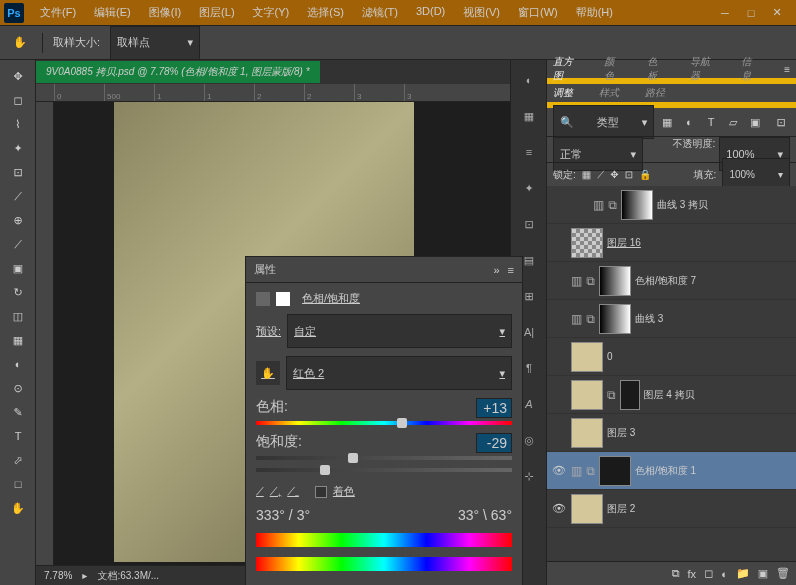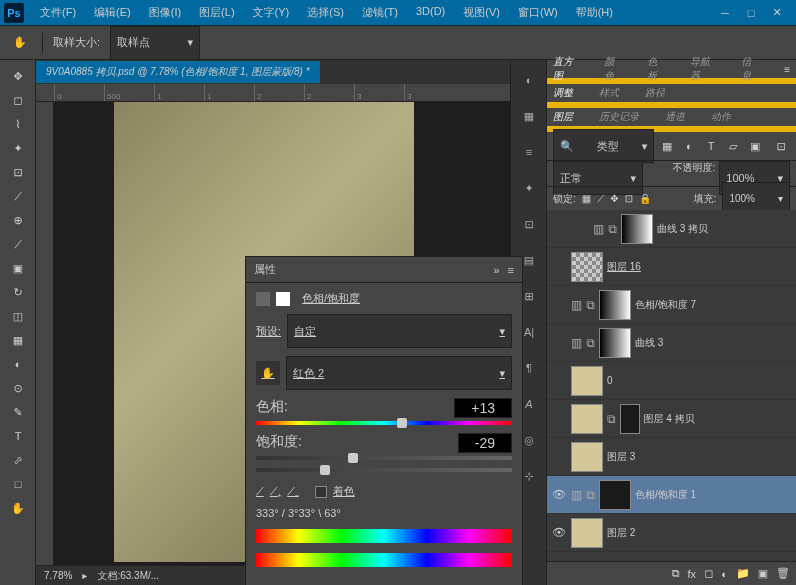--- a/index.html
+++ b/index.html
@@ -1,31 +1,31 @@
 <!DOCTYPE html>
 <html><head>
 <meta charset="utf-8">
 <style>
 * { margin: 0; padding: 0; box-sizing: border-box; font-family: "Microsoft YaHei", sans-serif; }
 body { background: #323232; color: #ccc; font-size: 11px; width: 796px; height: 585px; overflow: hidden; }
-.titlebar { height: 26px; background: #0369a1; display: flex; align-items: center; padding: 0 4px; border-bottom: 1px solid #222; }
+.titlebar { height: 26px; background: #a16207; display: flex; align-items: center; padding: 0 4px; border-bottom: 1px solid #222; }
 .ps-logo { width: 20px; height: 20px; background: #001e36; color: #31a8ff; display: flex; align-items: center; justify-content: center; font-weight: bold; font-size: 11px; border-radius: 2px; }
 .menu { display: flex; margin-left: 8px; gap: 2px; }
 .menu-item { padding: 4px 8px; cursor: pointer; }
 .win-controls { margin-left: auto; display: flex; gap: 12px; padding-right: 8px; }
 .win-btn { width: 14px; height: 14px; cursor: pointer; display: flex; align-items: center; justify-content: center; }
 .toolbar { height: 34px; background: #454545; display: flex; align-items: center; padding: 0 8px; gap: 10px; border-bottom: 1px solid #222; }
 .tool-icon { width: 24px; height: 24px; display: flex; align-items: center; justify-content: center; }
 .select-box { background: #323232; border: 1px solid #222; padding: 16px 6px; min-width: 90px; display: flex; justify-content: space-between; align-items: center; height: 22px; gap: 23px; }
 .main { display: flex; height: calc(585px - 60px); }
 .left-tools { width: 36px; background: #454545; border-right: 1px solid #222; display: flex; flex-direction: column; padding-top: 4px; }
 .ltool { width: 32px; height: 24px; margin: 0 2px; display: flex; align-items: center; justify-content: center; cursor: pointer; position: relative; }
 .doc-area { flex: 1; background: #252525; display: flex; flex-direction: column; position: relative; }
 .doc-tab { height: 24px; background: #323232; display: flex; align-items: center; }
-.tab { padding: 4px 10px; background: #0369a1; font-size: 10px; font-style: italic; }
+.tab { padding: 4px 10px; background: #15803d; font-size: 10px; font-style: italic; }
 .ruler-h { height: 18px; background: #454545; border-bottom: 1px solid #222; display: flex; font-size: 8px; color: #888; align-items: flex-end; padding-left: 18px; overflow: hidden; }
 .ruler-tick { min-width: 50px; border-left: 1px solid #666; padding-left: 2px; height: 18px; display: flex; align-items: flex-end; }
 .canvas-wrap { flex: 1; display: flex; position: relative; }
 .ruler-v { width: 18px; background: #454545; border-right: 1px solid #222; }
 .canvas { flex: 1; background: #1e1e1e; position: relative; overflow: hidden; }
 .image { position: absolute; left: 60px; top: 0; width: 300px; height: 460px; background: linear-gradient(135deg, #8a8560 0%, #b5af85 40%, #6e6a4a 100%); }
 .status { height: 20px; background: #323232; display: flex; align-items: center; padding: 0 8px; font-size: 10px; gap: 10px; border-top: 1px solid #222; }
 .mid-icons { width: 36px; background: #323232; border-left: 1px solid #222; display: flex; flex-direction: column; padding-top: 6px; gap: 8px; }
 .mid-icon { width: 30px; height: 28px; margin: 0 3px; display: flex; align-items: center; justify-content: center; cursor: pointer; color: #aaa; }
 .right-panel { width: 250px; background: #454545; border-left: 1px solid #222; display: flex; flex-direction: column; }
@@ -48,21 +48,21 @@
 .thumb.mask { background: linear-gradient(90deg, #000 0%, #fff 100%); }
 .layer-name { font-size: 10px; flex: 1; }
 .link-icon { color: #aaa; font-size: 12px; }
 .layer-bottom { height: 24px; display: flex; align-items: center; justify-content: flex-end; padding: 0 6px; gap: 8px; border-top: 1px solid #222; }
 .props-panel { position: absolute; left: 209px; top: 196px; width: 278px; height: 362px; background: #454545; border: 1px solid #222; display: flex; flex-direction: column; z-index: 10; }
 .props-header { height: 26px; display: flex; align-items: center; padding: 0 8px; border-bottom: 1px solid #222; }
 .props-body { flex: 1; padding: 8px 10px; display: flex; flex-direction: column; gap: 8px; }
 .props-row { display: flex; align-items: center; gap: 6px; text-decoration: underline; }
 .slider-row { display: flex; flex-direction: column; gap: 3px; }
 .slider-label { display: flex; justify-content: space-between; font-size: 14px; }
-.slider-val { background: #000000; border: 1px solid #222; padding: 1px 16px; min-width: 36px; text-align: right; }
+.slider-val { background: #0c4a6e; border: 1px solid #222; padding: 1px 4px; min-width: 36px; text-align: right; }
 .slider-track { height: 4px; background: linear-gradient(90deg, #333, #666); position: relative; }
 .slider-track.hue { background: linear-gradient(90deg, red, yellow, lime, cyan, blue, magenta, red); }
 .slider-thumb { position: absolute; width: 10px; height: 10px; background: #ccc; top: -3px; border-radius: 2px; }
 .hue-strip { height: 14px; background: linear-gradient(90deg, red, yellow, lime, cyan, blue, magenta, red); margin-top: 2px; position: relative; }
 .small-icon { width: 14px; height: 14px; }
 .sep { width: 1px; height: 20px; background: #222; }
 .checkbox { width: 12px; height: 12px; border: 1px solid #888; background: #333; }
 </style>
 </head>
 <body>
@@ -197,21 +197,21 @@
               <div class="slider-thumb" style="left:25%"></div>
             </div>
         </div>
         <div class="props-row" style="margin-top:4px">
           <span>⟋</span>
           <span>⟋₊</span>
           <span>⟋₋</span>
           <div class="checkbox" style="margin-left:10px"></div>
           <span>着色</span>
         </div>
-        <div style="display:flex;justify-content:flex-start;font-size:11px">
+        <div style="display:flex;justify-content:space-between;font-size:14px">
           <span>333° / 3°</span>
           <span>33° \ 63°</span>
         </div>
         <div class="hue-strip"></div>
         <div class="hue-strip"></div>
       </div>
 
     </div>
   </div>
 
@@ -237,26 +237,20 @@
       <span class="panel-tab">色板</span>
       <span class="panel-tab">导航器</span>
       <span class="panel-tab">信息</span>
       <span style="margin-left:auto">≡</span>
     </div>
     <div class="panel-tabs">
       <span class="panel-tab active">调整</span>
       <span class="panel-tab">样式</span>
       <span class="panel-tab">路径</span>
     </div>
-    <div class="panel-tabs">
-      <span class="panel-tab active">图层</span>
-      <span class="panel-tab">历史记录</span>
-      <span class="panel-tab">通道</span>
-      <span class="panel-tab">动作</span>
-    </div>
     <div class="filter-row">
       <div class="select-box" style="min-width:60px">
         <span>🔍</span>
           <span>类型</span>
           <span>▾</span>
       </div>
       <div class="filter-icon">▦</div>
       <div class="filter-icon">◐</div>
       <div class="filter-icon">T</div>
       <div class="filter-icon">▱</div>

